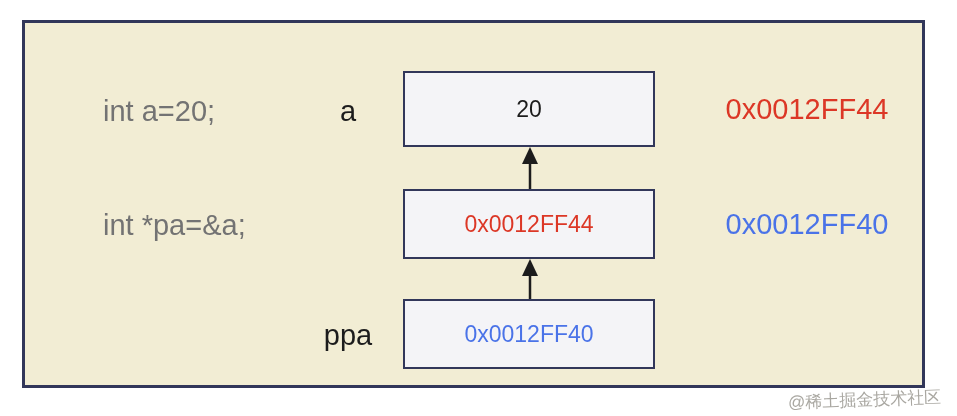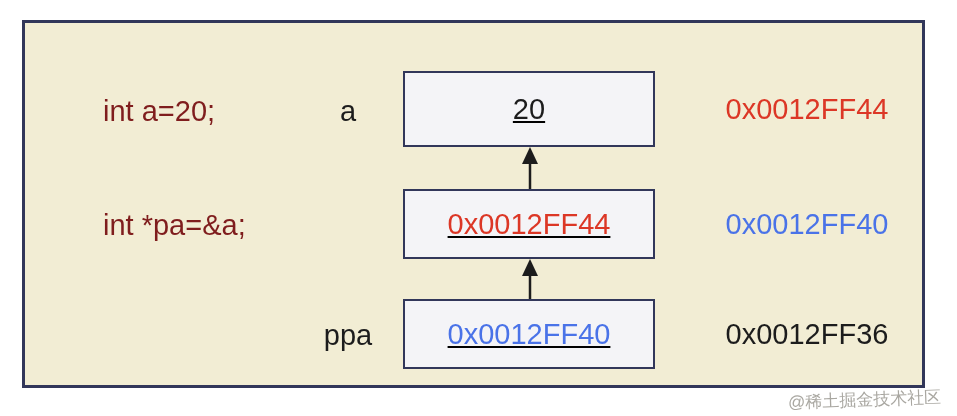--- a/index.html
+++ b/index.html
@@ -20,21 +20,21 @@
     left: 22px;
     top: 20px;
     width: 897px;
     height: 362px;
     border: 3px solid #32375a;
     background: #f2edd4;
   }
   .code-label {
     position: absolute;
     font-size: 29px;
-    color: #7f1d1d;
+    color: #737373;
     line-height: 29px;
     white-space: nowrap;
   }
   .code-r1 { left: 103px; top: 97px; }
   .code-r2 { left: 103px;  top: 211px; }
   .code-r3 { left: 45px;  top: 321px; }
 
   .var-label {
     position: absolute;
     left: 300px;
@@ -50,22 +50,21 @@
 
   .mem-box {
     position: absolute;
     left: 403px;
     width: 248px;
     border: 2px solid #32375a;
     background: #f4f4f7;
     display: flex;
     align-items: center;
     justify-content: center;
-    font-size: 29px;
-    text-decoration: underline;
+    font-size: 23px;
   }
   .box-r1 { top: 71px;  height: 72px; }
   .box-r2 { top: 189px; height: 66px; }
   .box-r3 { top: 299px; height: 66px; }
 
   .addr-label {
     position: absolute;
     left: 700px;
     width: 214px;
     text-align: center;
@@ -127,16 +126,15 @@
     <svg viewBox="0 0 22 42" xmlns="http://www.w3.org/2000/svg">
       <line x1="11" y1="14" x2="11" y2="42" stroke="#1c1c1c" stroke-width="2.5"></line>
       <polygon points="11,1 3,18 19,18" fill="#1c1c1c"></polygon>
     </svg>
   </div>
 
   <div class="var-label var-r3">ppa</div>
   <div class="mem-box box-r3">
     <span style="color: rgb(74, 115, 232);">0x0012FF40</span>
   </div>
-  <div class="addr-label addr-r3" style="color: rgb(28, 28, 28);">0x0012FF36</div>
 
   <div class="watermark">@稀土掘金技术社区</div>
 </div>
 
 </body></html>

